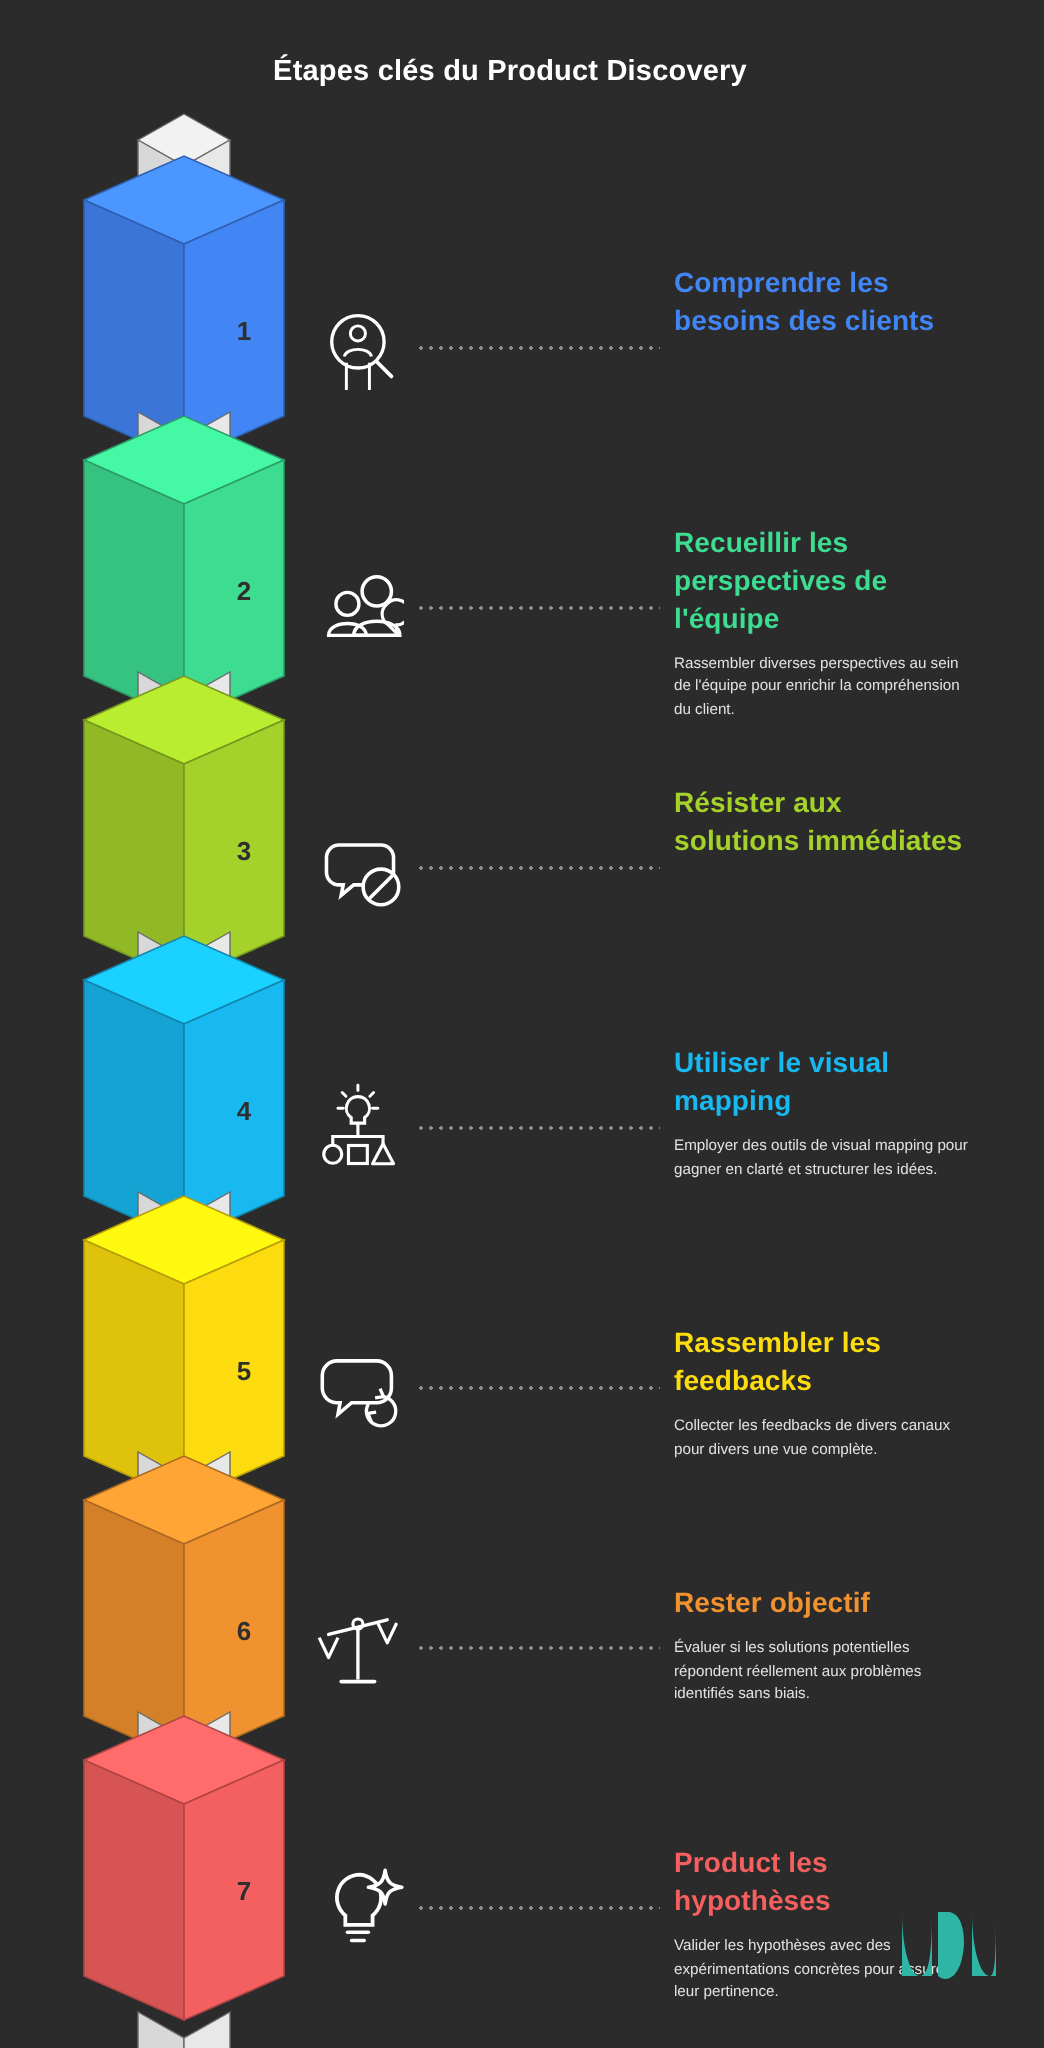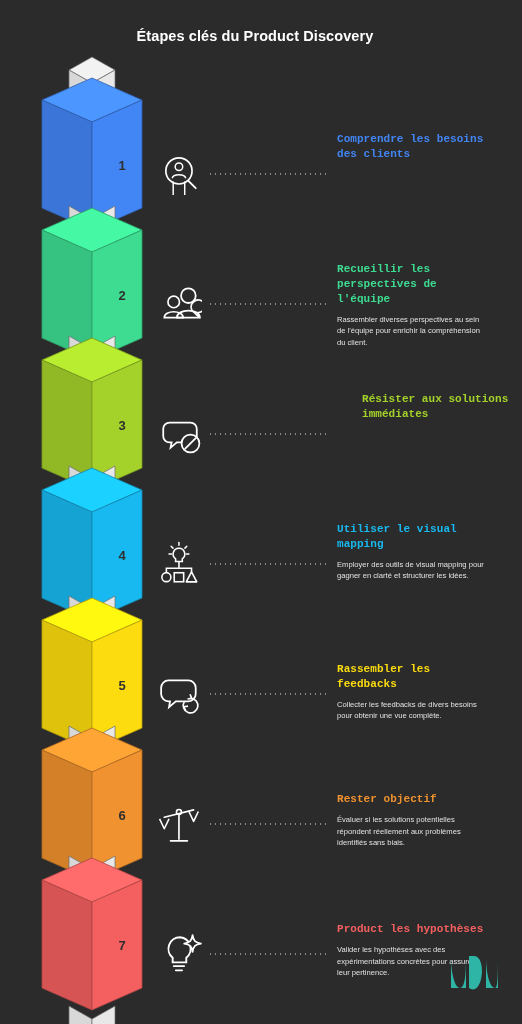--- a/index.html
+++ b/index.html
@@ -32,22 +32,22 @@
   .icon-cell svg { display:block; }
 
   .dots {
     position:absolute; height:2px; left:208px; width:122px;
     background-image:radial-gradient(circle, #8a8a8a 0.9px, transparent 1px);
     background-size:5px 2px; background-repeat:repeat-x;
   }
 
   .txt { position:absolute; left:337px; width:150px; }
   .txt h3 {
-    font-size:11px; font-weight:bold; line-height:1.35;
-    margin:0 0 7px 0; letter-spacing:0.05px;font-family:Liberation Mono, monospace;
+    font-size:14px; font-weight:bold; line-height:1.35;
+    margin:0 0 7px 0; letter-spacing:0.05px;
   }
   .txt p {
     font-size:7.6px; line-height:1.55; color:#e2e2e2;
     font-weight:normal;
   }
 
   #logo { position:absolute; right:22px; bottom:30px; }
 </style>
 </head>
 <body>
@@ -133,21 +133,21 @@
     </svg>
       <div class="num" style="top: 418px;">3</div>
       <div class="icon-cell" style="top: 411px;">
         <svg width="44" height="44" viewBox="0 0 42 42">
     <path d="M8 9 h20 a6 6 0 0 1 6 6 v7 a6 6 0 0 1 -6 6 h-13 l-6 5 l1 -5 h-2 a6 6 0 0 1 -6 -6 v-7 a6 6 0 0 1 6 -6 z" fill="none" stroke="#fff" stroke-width="1.7" transform="translate(3,2)"></path>
     <circle cx="31" cy="31" r="8.5" fill="#2b2b2b" stroke="#fff" stroke-width="1.7"></circle>
     <line x1="25.5" y1="36.5" x2="36.5" y2="25.5" stroke="#fff" stroke-width="1.7"></line>
         </svg>
       </div>
       <div class="dots" style="top: 433px;"></div>
-      <div class="txt" style="top: 392px; margin-left: 25px;">
+      <div class="txt" style="top: 392px;">
         <h3 style="color:#a4d22a">Résister aux solutions immédiates</h3>
       </div>
     </div>
     <div class="step" style="top: 0px;">
       <svg class="box-svg" width="200" height="1024" viewBox="0 0 200 1024">
       <polygon points="69,466 92,479 92,509 69,496" fill="#d8d8d8" stroke="#6a6a6a" stroke-width="0.7"></polygon>
       <polygon points="115,466 92,479 92,509 115,496" fill="#e8e8e8" stroke="#6a6a6a" stroke-width="0.7"></polygon>
     </svg>
       <svg class="box-svg" width="200" height="1024" viewBox="0 0 200 1024" style="left:0;top:0;position:absolute;">
 
@@ -201,21 +201,21 @@
         <svg width="44" height="44" viewBox="0 0 42 42">
     <path d="M8 8 h19 a7 7 0 0 1 7 7 v6 a7 7 0 0 1 -7 7 h-12 l-6.5 5.5 l1 -5.5 h-1.5 a7 7 0 0 1 -7 -7 v-6 a7 7 0 0 1 7 -7 z" fill="none" stroke="#fff" stroke-width="1.7" transform="translate(2,1)"></path>
     <path d="M25 29.5 a7 7 0 1 0 6.2 -3.5" fill="none" stroke="#fff" stroke-width="1.6"></path>
     <path d="M30.6 22.2 l1.6 3.9 l-4 0.6" fill="none" stroke="#fff" stroke-width="1.6" stroke-linejoin="round"></path>
     <path d="M26.4 38 l-1.7 -3.9 l4 -0.6" fill="none" stroke="#fff" stroke-width="1.6" stroke-linejoin="round"></path>
         </svg>
       </div>
       <div class="dots" style="top: 693px;"></div>
       <div class="txt" style="top: 662px;">
         <h3 style="color:#fcdc0e">Rassembler les feedbacks</h3>
-        <p>Collecter les feedbacks de divers besoins pour obtenir une vue complète.</p>
+        <p>Collecter les feedbacks de divers canaux pour divers une vue complète.</p>
       </div>
     </div>
     <div class="step" style="top: 0px;">
       <svg class="box-svg" width="200" height="1024" viewBox="0 0 200 1024">
       <polygon points="69,726 92,739 92,769 69,756" fill="#d8d8d8" stroke="#6a6a6a" stroke-width="0.7"></polygon>
       <polygon points="115,726 92,739 92,769 115,756" fill="#e8e8e8" stroke="#6a6a6a" stroke-width="0.7"></polygon>
     </svg>
       <svg class="box-svg" width="200" height="1024" viewBox="0 0 200 1024" style="left:0;top:0;position:absolute;">
 
     <polygon points="69,876 92,889 92,919 69,906" fill="#d8d8d8" stroke="#6a6a6a" stroke-width="0.7"></polygon>

